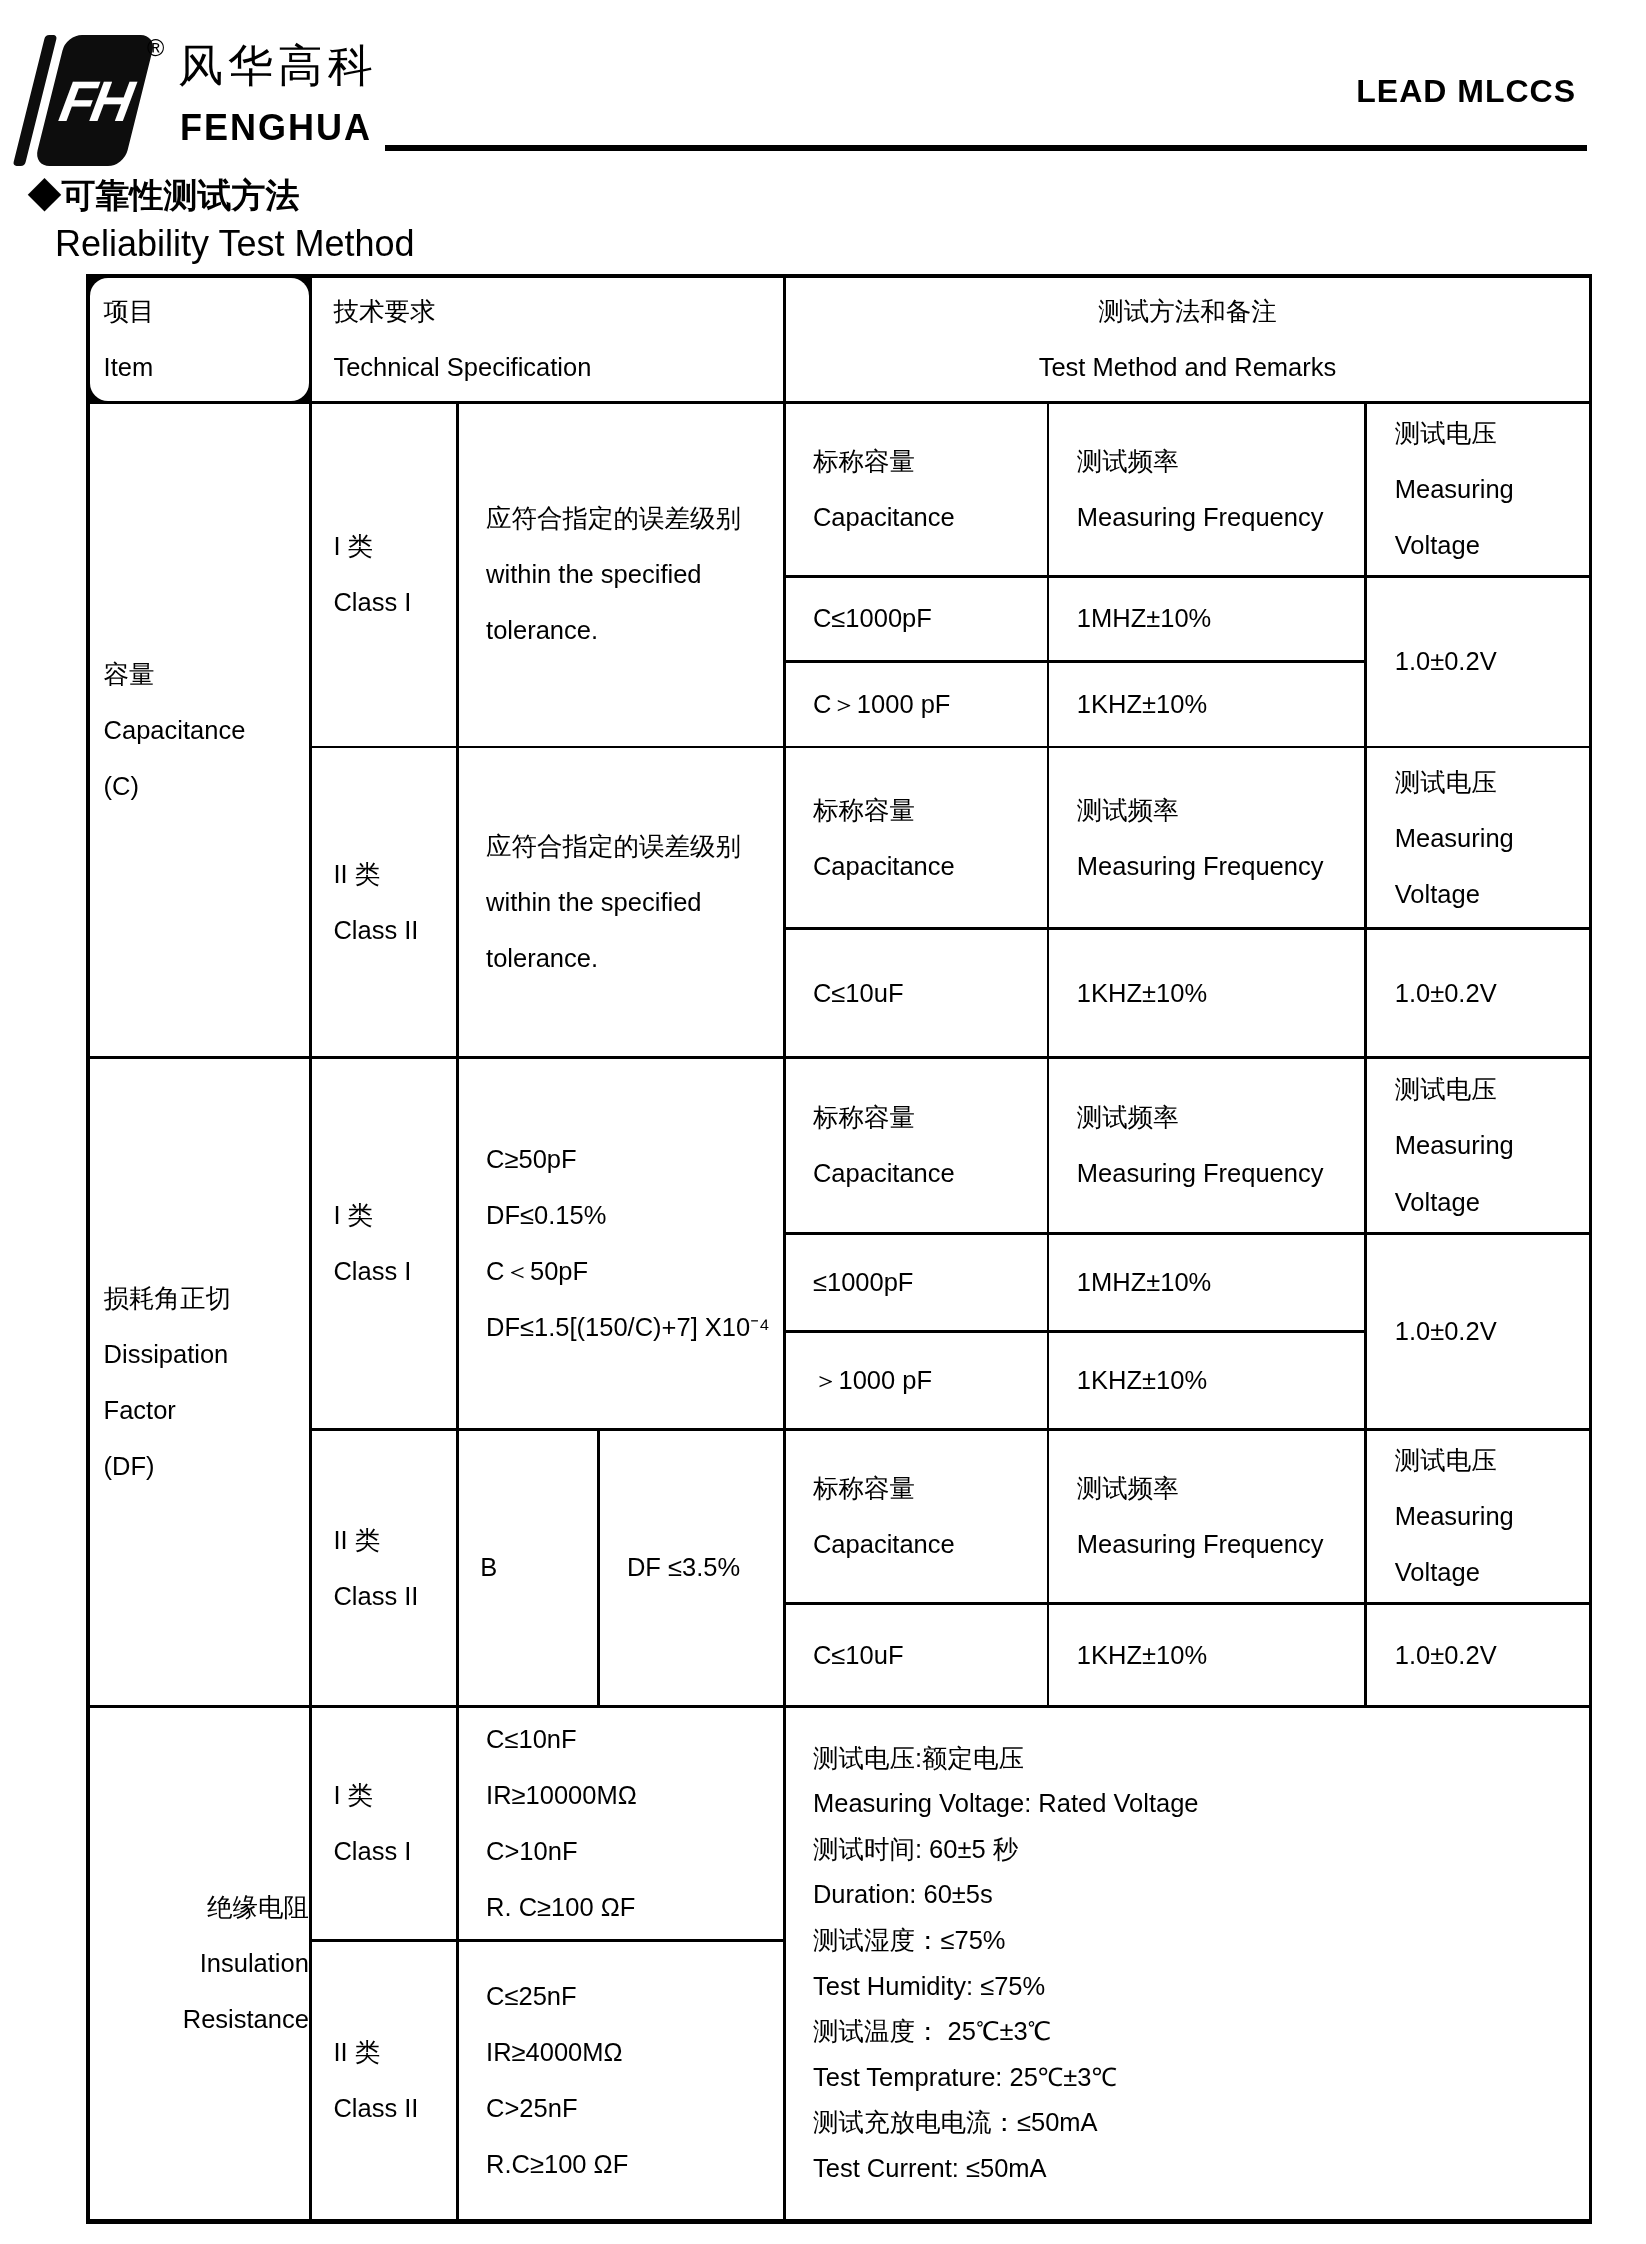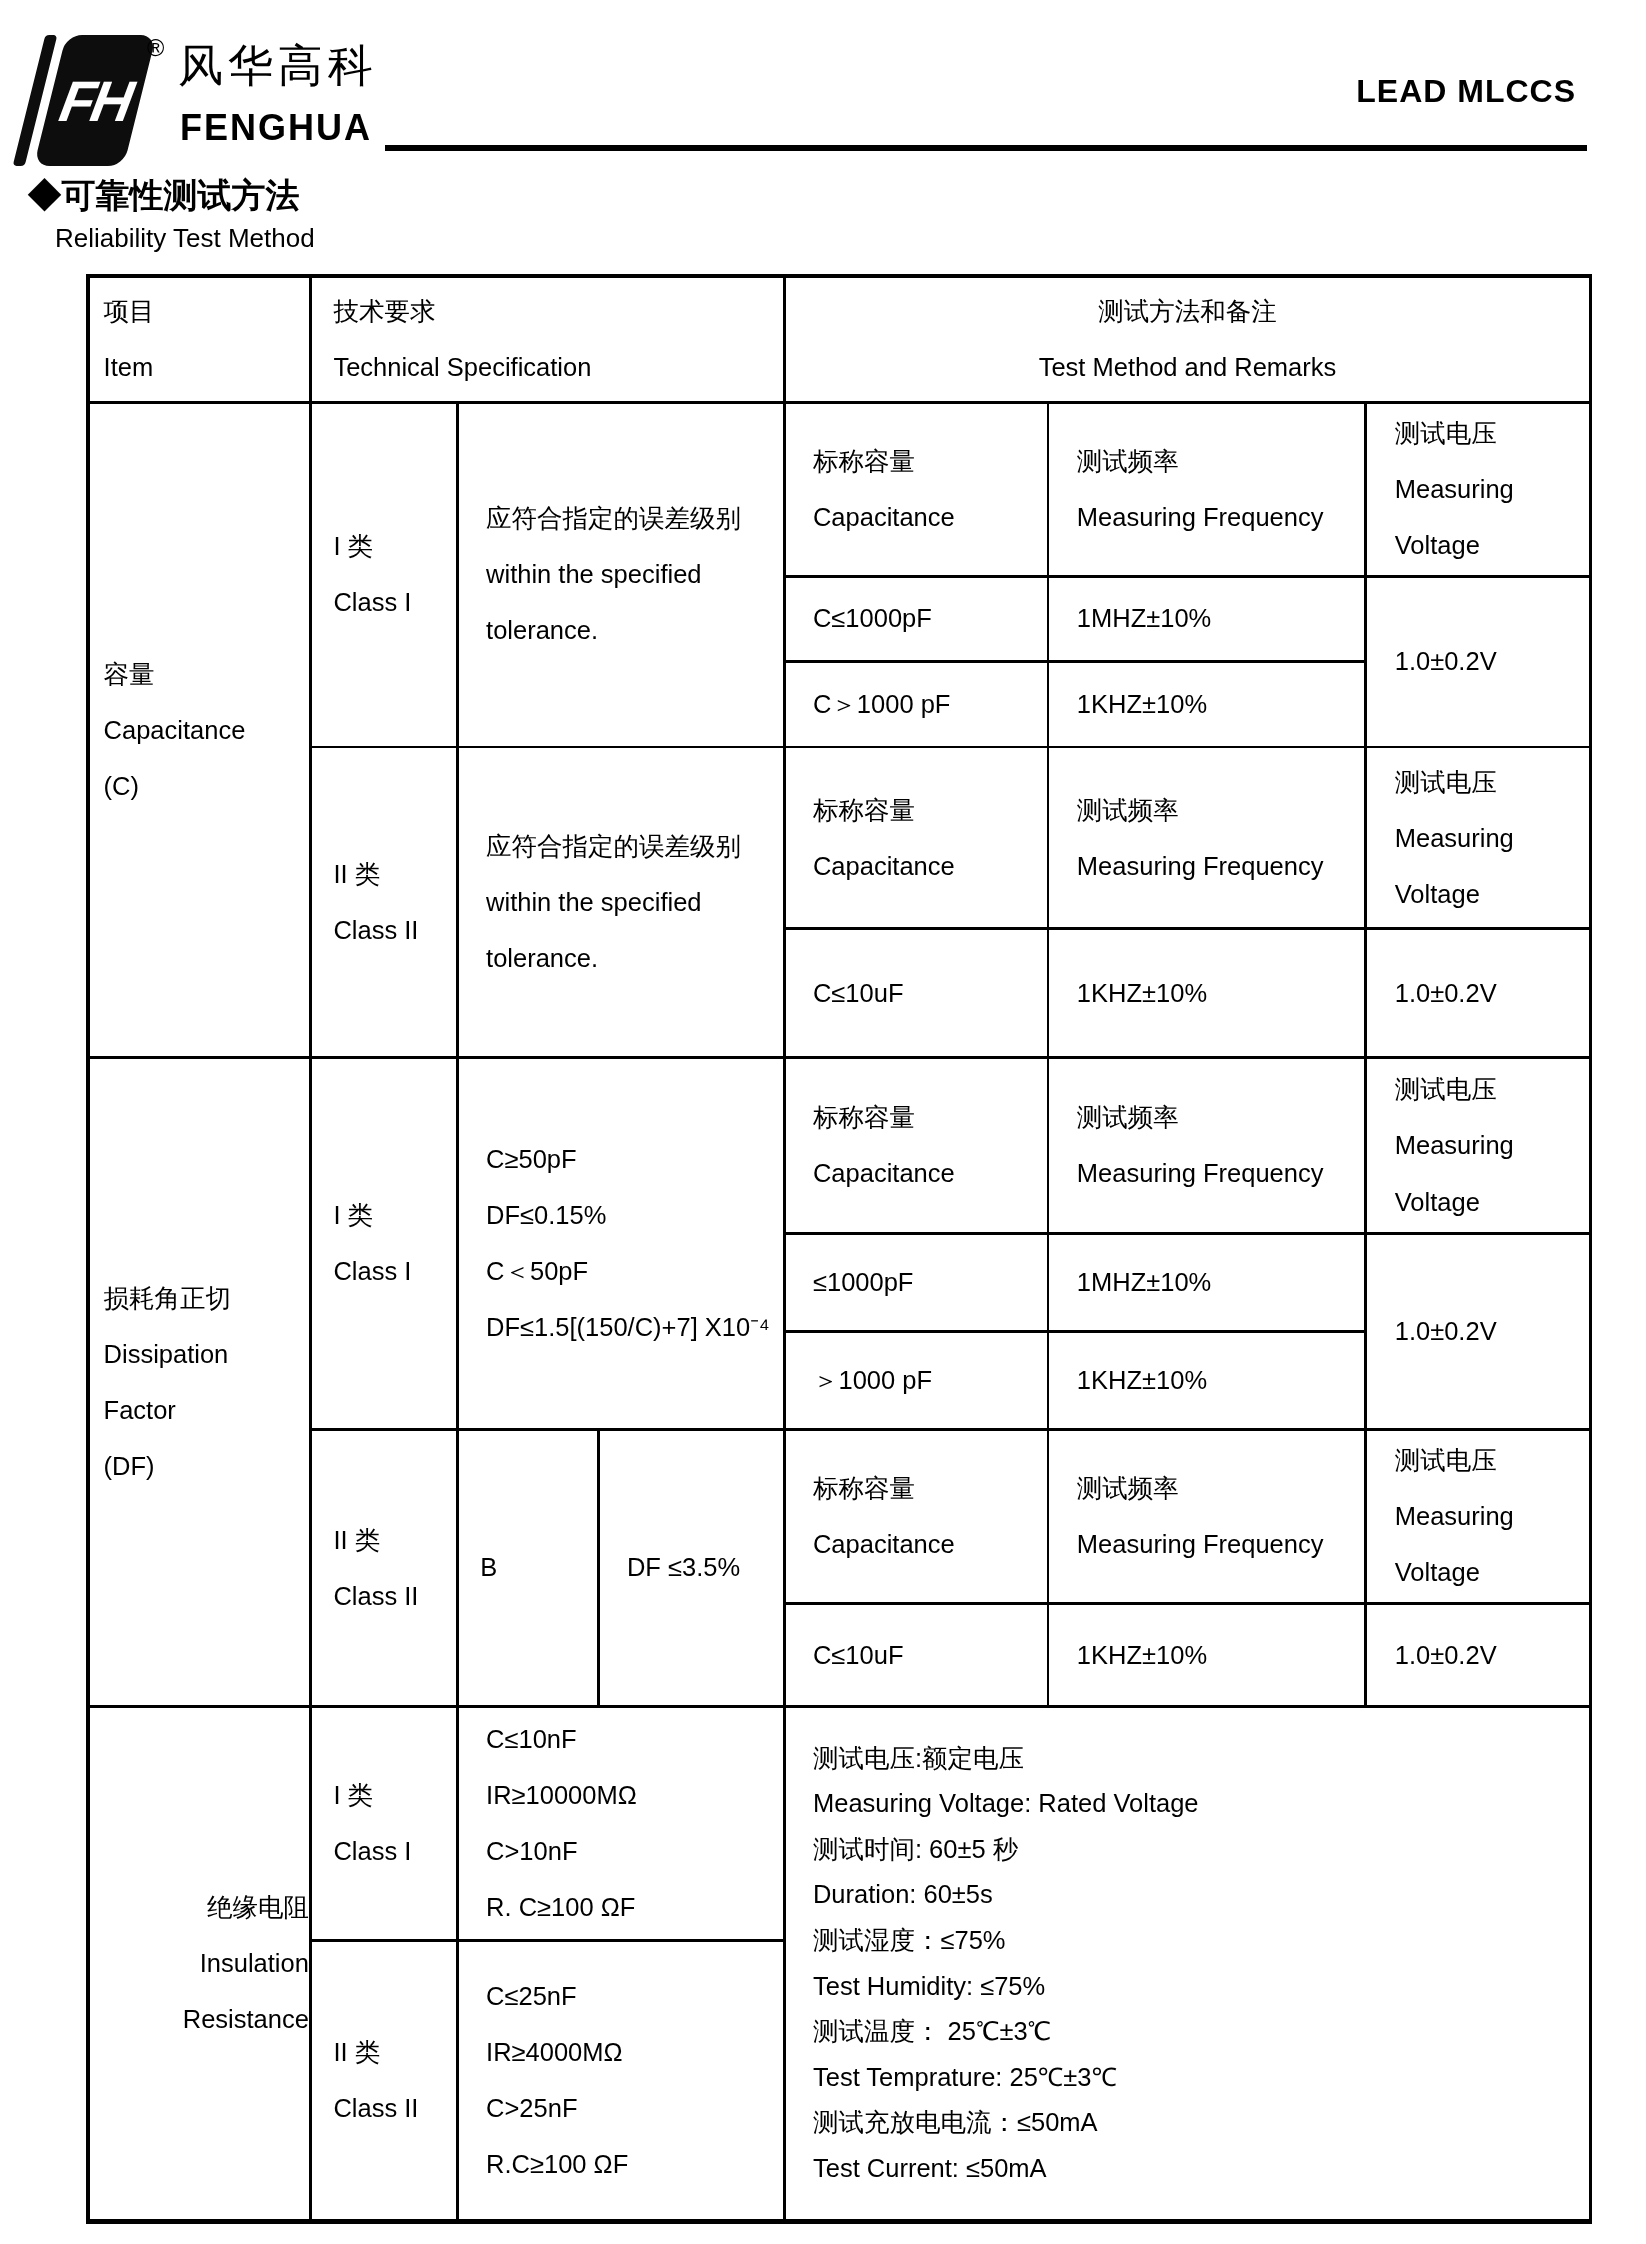--- a/index.html
+++ b/index.html
@@ -11,21 +11,21 @@
   .logo-slash{width:11.8px;height:131px;background:#0d0d0d;transform:skewX(-14deg);border-radius:3.9px;margin-right:8.8px;}
   .logo-mark{width:90px;height:131px;background:#0d0d0d;border-radius:15.7px;transform:skewX(-14deg);display:flex;align-items:center;justify-content:center;}
   .logo-mark span{color:#fff;font-weight:bold;font-style:italic;font-size:57px;letter-spacing:-3.9px;transform:skewX(4deg);}
   .logo-reg{left:147px;top:35px;font-size:23.5px;}
   .logo-cn{left:178px;top:43px;font-size:45px;font-weight:normal;letter-spacing:4.9px;line-height:1;}
   .logo-en{left:180px;top:110px;font-size:36px;font-weight:bold;letter-spacing:2px;line-height:1;}
   .doc-title{top:73px;right:71px;font-size:32px;font-weight:bold;letter-spacing:1px;}
   .header-rule{left:385px;top:145px;width:1202px;height:5.9px;background:#000;}
 
   .sec-title-cn{left:27.4px;top:173px;font-size:34px;font-weight:bold;}
-  .sec-title-en{left:55px;top:223px;font-size:26px;}
+  .sec-title-en{left:55px;top:223px;font-size:36px;}
 
   
   .tbl{left:86px;top:274px;width:1506px;height:1950px;background:#000;padding:3.9px;box-sizing:border-box;
        display:grid;gap:2.9px;
        grid-template-columns:219px 144px 324px 261px 315px 222px;
        grid-template-rows:123px 171px 82px 83px 179px 126px 173px 95px 95px 171px 100px 231px 277px;}
   .cell{background:#fff;display:flex;flex-direction:column;justify-content:center;row-gap:25.5px;
         font-size:25.5px;line-height:1.2;padding-left:27.4px;}
   .cell.pad-s{padding-left:21.6px;}
   .cell.pad-m{padding-left:13.7px;}
@@ -48,21 +48,21 @@
 <div class="abs logo-cn">风华高科</div>
 <div class="abs logo-en">FENGHUA</div>
 <div class="abs doc-title">LEAD MLCCS</div>
 <div class="abs header-rule"></div>
 
 <div class="abs sec-title-cn">◆可靠性测试方法</div>
 <div class="abs sec-title-en">Reliability Test Method</div>
 
 <div class="abs tbl">
 
-  <div class="cell pad-m" style="grid-column:1;grid-row:1;">
+  <div class="cell pad-m" style="grid-column:1;grid-row:1;border-radius:18px;">
     <div>项目</div>
     <div>Item</div>
   </div>
   <div class="cell pad-s" style="grid-column:2/4;grid-row:1;">
     <div>技术要求</div>
     <div>Technical Specification</div>
   </div>
   <div class="cell ctr" style="grid-column:4/7;grid-row:1;">
     <div>测试方法和备注</div>
     <div>Test Method and Remarks</div>

